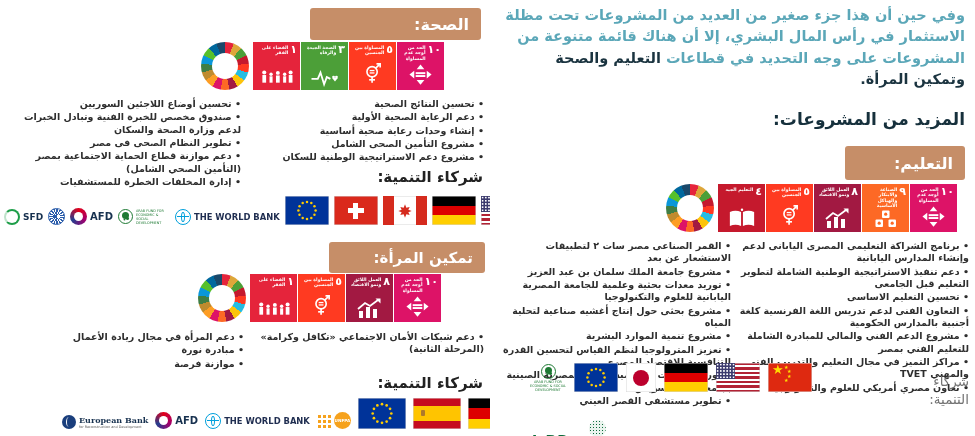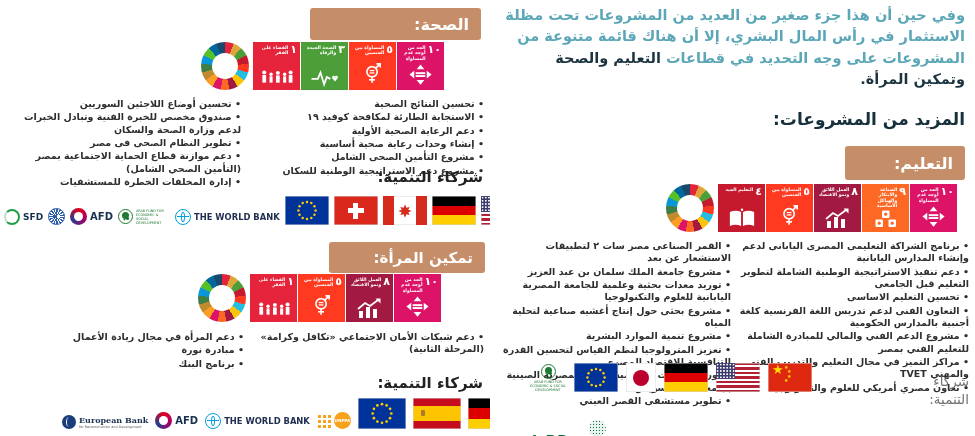--- a/index.html
+++ b/index.html
@@ -169,21 +169,20 @@
               <polygon points="9,7.6 17,7.6 13,2.6"></polygon>
               <polygon points="9,18.6 17,18.6 13,23.6"></polygon>
             </svg>
         </div>
       </div>
     </div>
 
     <div class="cols" style="top:98px; right:4px; width:482px;">
       <ul class="blist" style="width:243px;">
         <li>تحسين النتائج الصحية</li>
-        <li>الاستجابة الطارئة لمكافحة كوفيد ١٩</li>
         <li>دعم الرعاية الصحية الأولية</li>
         <li>إنشاء وحدات رعاية صحية أساسية</li>
         <li>مشروع التأمين الصحى الشامل</li>
         <li>مشروع دعم الاستراتيجية الوطنية للسكان</li>
       </ul>
       <ul class="blist" style="width:239px;">
         <li>تحسين أوضاع اللاجئين السوريين</li>
         <li>صندوق مخصص للخبرة الفنية وتبادل الخبرات لدعم وزارة الصحة والسكان</li>
         <li>تطوير النظام الصحى فى مصر</li>
         <li>دعم موازنة قطاع الحماية الاجتماعية بمصر (التأمين الصحي الشامل)</li>
@@ -326,21 +325,21 @@
       </div>
     </div>
 
     <div class="cols" style="top:331px; right:4px; width:482px;">
       <ul class="blist" style="width:240px;">
         <li>دعم شبكات الأمان الاجتماعي «تكافل وكرامة» (المرحلة الثانية)</li>
       </ul>
       <ul class="blist" style="width:242px;">
         <li>دعم المرأة في مجال ريادة الأعمال</li>
         <li>مبادرة نورة</li>
-        <li>برنامج البنك</li>
+        <li>موازنة فرصة</li>
       </ul>
     </div>
 
     <div class="h-partners" style="top:374px; right:5px;">شركاء التنمية:</div>
 
     <div class="logo-row" style="top:398px; left:62px; gap:7px;">
       <div class="logo">
         <div class="ebrd-orb"></div>
         <div>
             <div class="txt" style="font-size:8px; font-family:'DejaVu Serif',serif;">European Bank</div>

